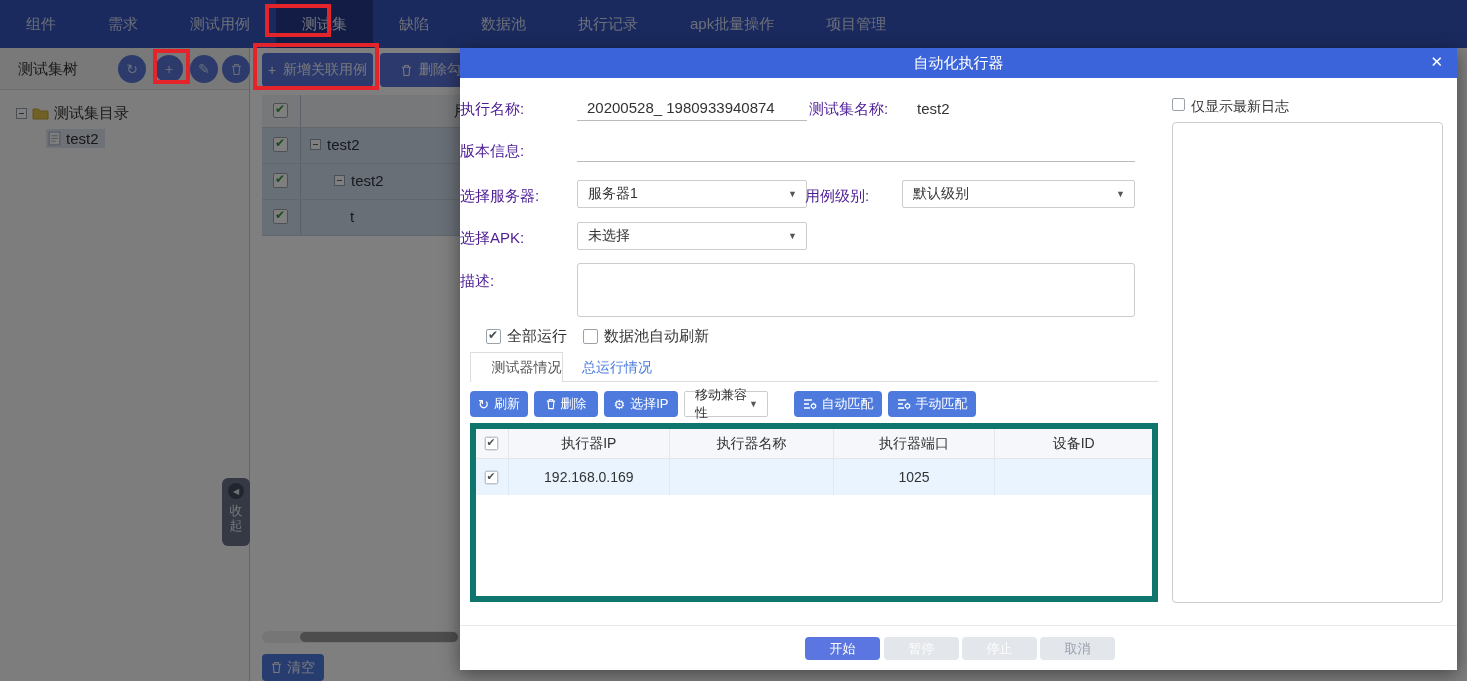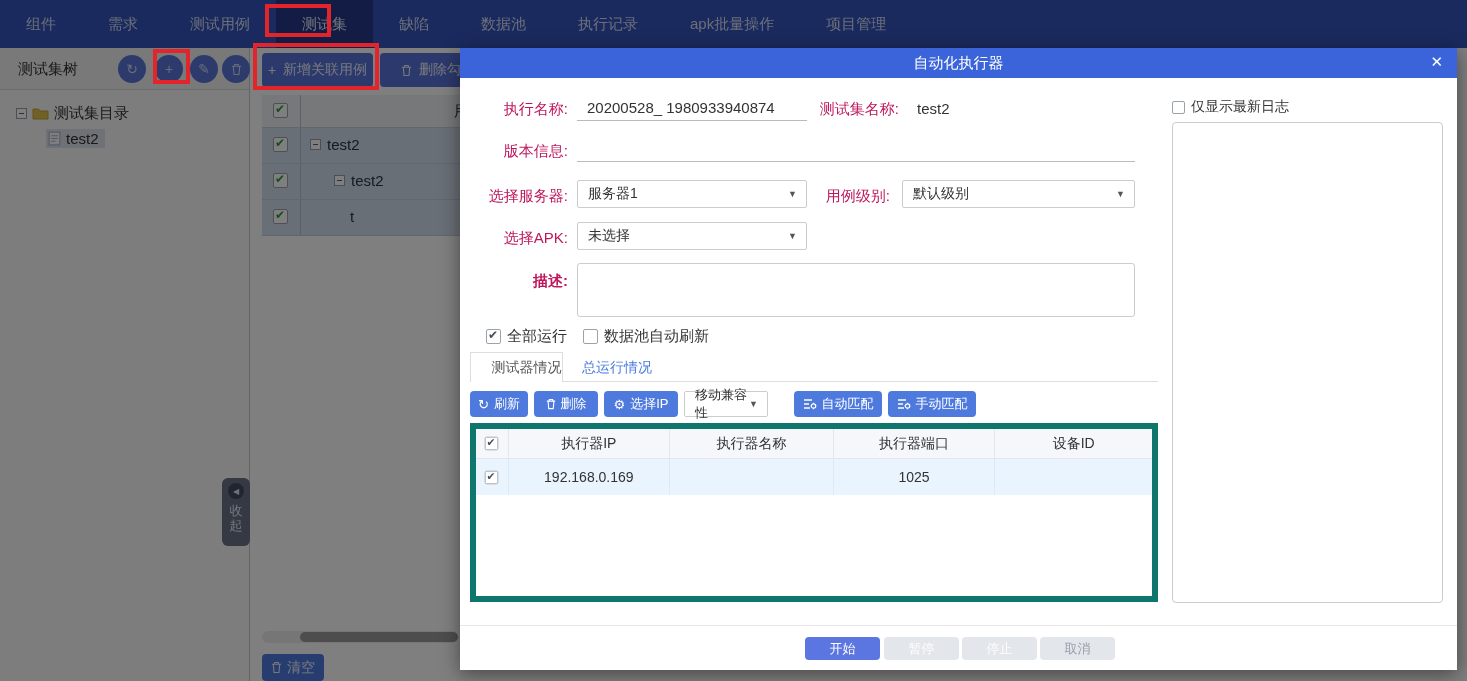--- a/index.html
+++ b/index.html
@@ -46,21 +46,21 @@
   #clear-btn { position:absolute; left:12px; top:606px; width:62px; height:27px; background:#4e7ade; border-radius:4px; color:#eef1fb; font-size:14px; display:flex; align-items:center; justify-content:center; gap:5px; cursor:pointer; }
 
   
   #overlay { position:absolute; inset:0; background:rgba(0,0,0,0.5); z-index:10; }
 
   
   #modal { position:absolute; left:460px; top:48px; width:997px; height:622px; background:#fff; z-index:20; box-shadow:0 4px 18px rgba(0,0,0,.45); }
   #modal-titlebar { position:absolute; left:0; top:0; width:100%; height:30px; background:#3c64da; }
   #modal-title { position:absolute; width:100%; text-align:center; top:6px; color:#fff; font-size:15px; }
   #modal-close { position:absolute; right:14px; top:5px; color:#fff; font-size:15px; font-weight:bold; cursor:pointer; }
-  .flabel { position:absolute; font-size:15px; color:#be185d; text-align:right; width:108px; left:0; }
+  .flabel { position:absolute; font-size:15px; color:#4c1d95; width:108px; left:0; }
   .fvalue { font-size:15px; color:#333; }
   .uline { border-bottom:1px solid #bbb; }
   .selectbox { position:absolute; height:28px; border:1px solid #ccc; border-radius:2px; background:#fff; font-size:14px; color:#333; display:flex; align-items:center; padding:0 10px; cursor:pointer; }
   .selectbox .caret { position:absolute; right:9px; font-size:9px; color:#555; }
   #desc-area { position:absolute; left:117px; top:215px; width:558px; height:54px; border:1px solid #ccc; border-radius:3px; background:#fff; }
   #opt-row { position:absolute; left:26px; top:279px; display:flex; align-items:center; gap:16px; font-size:15px; color:#333; }
   .opt { display:flex; align-items:center; gap:6px; }
 
   
   #tabline { position:absolute; left:10px; top:333px; width:688px; height:1px; background:#ddd; }
@@ -82,21 +82,21 @@
 
   
   #footer-sep { position:absolute; left:0; top:577px; width:100%; height:1px; background:#e8e8e8; }
   .ft-btn { position:absolute; top:589px; width:75px; height:23px; border-radius:4px; font-size:13px; display:flex; align-items:center; justify-content:center; cursor:pointer; }
   #btn-start { left:345px; background:#5b76e0; color:#fff; }
   #btn-pause { left:424px; background:#e3e6eb; color:#fdfdfd; }
   #btn-stop  { left:502px; background:#e3e6eb; color:#fdfdfd; }
   #btn-cancel{ left:580px; background:#e3e6eb; color:#98a0ad; }
 
   
-  #log-cb-row { position:absolute; left:712px; top:50px; display:flex; align-items:center; gap:6px; font-size:14px; color:#333; }
+  #log-cb-row { position:absolute; left:712px; top:50px; display:flex; gap:6px; font-size:14px; color:#333; }
   #log-box { position:absolute; left:712px; top:74px; width:271px; height:481px; border:1px solid #ccc; border-radius:4px; background:#fff; }
 
   
   .redbox { position:absolute; border:4px solid #e3242b; z-index:30; pointer-events:none; }
   #red1 { left:265px; top:4px; width:66px; height:33px; }
   #red2 { left:153px; top:49px; width:37px; height:35px; }
   #red3 { left:253px; top:43px; width:126px; height:47px; }
 
   svg { display:block; }
 </style>
@@ -241,21 +241,21 @@
     <span>默认级别</span>
     <span class="caret">▼</span>
   </span>
 
   <span class="flabel" style="top:181px;">选择APK:</span>
   <span class="selectbox" style="left:117px; top:174px; width:230px;">
     <span>未选择</span>
     <span class="caret">▼</span>
   </span>
 
-  <span class="flabel" style="top:224px;font-weight:bold;">描述:</span>
+  <span class="flabel" style="top:224px;">描述:</span>
   <div id="desc-area"></div>
 
   <div id="opt-row">
     <span class="opt">
       <span class="cbx on"></span>
       <span>全部运行</span>
     </span>
     <span class="opt">
       <span class="cbx"></span>
       <span>数据池自动刷新</span>

